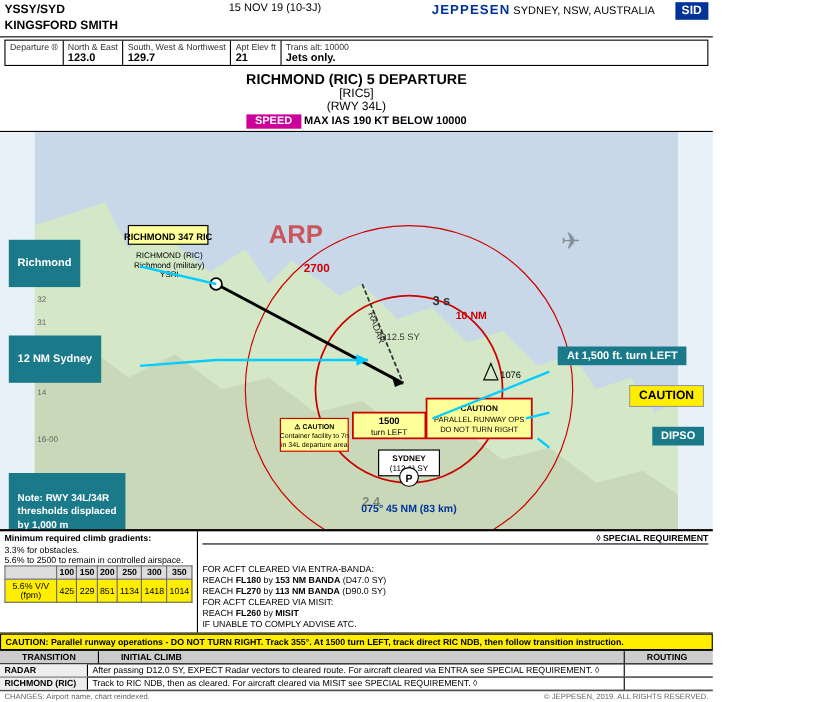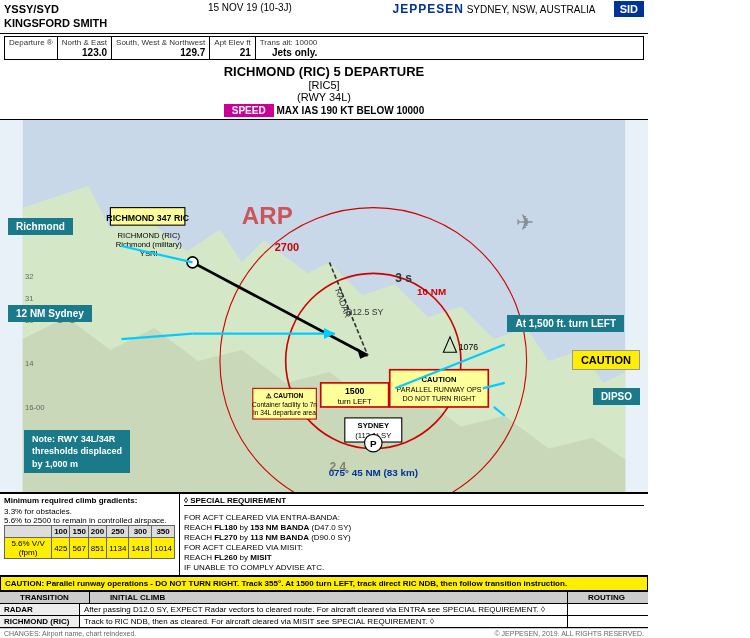--- a/index.html
+++ b/index.html
@@ -43,21 +43,21 @@
       display: flex;
       border: 1px solid #000;
       margin: 2px 4px;
       font-size: 9px;
     }
     .dep-cell {
       border-right: 1px solid #000;
       padding: 1px 4px;
       display: flex;
       flex-direction: column;
-      align-items: flex-end;
+      align-items: flex-start;
     }
     .dep-cell:last-child { border-right: none; }
     .dep-cell-label { font-size: 8px; color: #333; }
     .dep-cell-value { font-weight: bold; font-size: 10px; }
 
     
     .title-section {
       text-align: center;
       padding: 2px;
       border-bottom: 1px solid #000;
@@ -93,29 +93,29 @@
       position: absolute;
       top: 0; left: 0;
       width: 100%; height: 100%;
     }
 
     
     .annotation {
       position: absolute;
       background: #1a7a8a;
       color: #fff;
-      padding: 3px 8px;
+      padding: 16px 8px;
       font-size: 10px;
       font-weight: bold;
       white-space: nowrap;
     }
     .annotation-richmond { top: 98px; left: 8px; }
     .annotation-12nm { top: 185px; left: 8px; }
     .annotation-note {
-      top: 310px; left: 24px;
+      top: 310px; left: 8px;
       font-size: 9px;
       line-height: 1.4;
     }
 
     
     .annotation-1500 {
       position: absolute;
       top: 195px; right: 24px;
       background: #1a7a8a; color: #fff;
       padding: 3px 8px; font-size: 10px; font-weight: bold;
@@ -157,22 +157,22 @@
       border: 1px solid #666; padding: 1px 2px; text-align: center;
     }
     .climb-table th { background: #ddd; font-weight: bold; }
     .climb-yellow { background: #ffee00; }
 
     .special-req {
       flex: 1;
       padding: 2px 4px;
     }
     .special-title {
-      text-align: left; font-weight: bold; font-size: 8px;
-      border-bottom: 1px solid #000; margin-bottom: 7px;
+      text-align: right; font-weight: bold; font-size: 8px;
+      border-bottom: 1px solid #000; margin-bottom: 18px;
     }
     .special-item { font-size: 8px; margin-bottom: 1px; }
 
     .caution-bar {
       background: #ffee00;
       border: 1px solid #000;
       padding: 2px 4px;
       font-size: 8px;
       font-weight: bold;
       border-bottom: 1px solid #000;
@@ -403,21 +403,21 @@
             <th>100</th>
             <th>150</th>
             <th>200</th>
             <th>250</th>
             <th>300</th>
             <th>350</th>
           </tr>
           <tr class="climb-yellow">
             <td>5.6% V/V (fpm)</td>
             <td>425</td>
-            <td>567</td>
+            <td>229</td>
             <td>851</td>
             <td>1134</td>
             <td>1418</td>
             <td>1014</td>
           </tr>
         </tbody>
           </table>
       </div>
 
       <div class="special-req">

